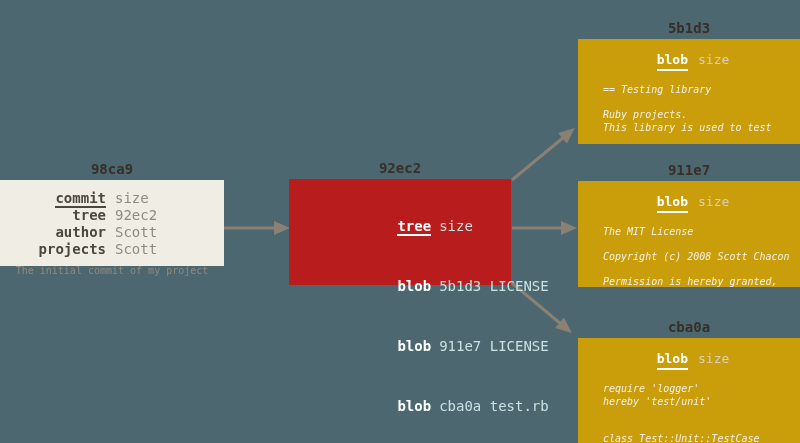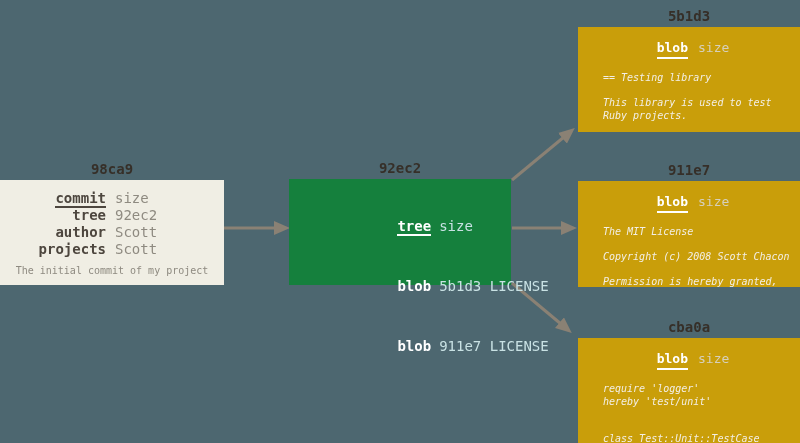--- a/index.html
+++ b/index.html
@@ -8,33 +8,33 @@
     background:#4d6770; overflow:hidden;
     font-family:"DejaVu Sans Mono","Liberation Mono",monospace;
   }
   .group{position:absolute;}
   .obj-label{
     font-size:14px; font-weight:bold; line-height:17px;
     color:#362f28; text-align:center; margin-bottom:2px;
   }
   
   .commit-box{
-    width:224px; height:105px; background:#f0eee4;
+    width:224px; height:86px; background:#f0eee4;
     padding-top:10px; box-sizing:border-box; font-size:14px;
   }
   .crow{display:flex; line-height:17px;}
   .ckey{flex:0 0 106px; text-align:right; font-weight:bold; color:#4d463e;}
   .cval{margin-left:9px; color:#8e8a80;}
   .u{border-bottom:2px solid currentColor; line-height:14px; align-self:flex-start;}
   .caption{
     margin-top:7px; text-align:center; font-size:10px; line-height:11px; color:#8e8a80;
   }
   
   .tree-box{
-    width:222px; height:106px; background:#15803d;
+    width:222px; height:106px; background:#b91c1c;
     padding:17px 0 0 41px; box-sizing:border-box; font-size:14px;
   }
   .trow{line-height:20px; white-space:pre;}
   .ttype{font-weight:bold; color:#ffffff;}
   .ttype.u{display:inline-block; border-bottom:2px solid #fff; line-height:15px;}
   .trest{color:#c9e2e4; margin-left:8px;}
   
   .blob-box{
     width:222px; background:#c99e0a; box-sizing:border-box; overflow:hidden;padding-left:8px;
   }
@@ -94,34 +94,37 @@
     <div class="tree-box">
       <div class="trow">
         <span class="ttype u">tree</span><span class="trest">size</span>
       </div>
       <div class="trow">
         <span class="ttype">blob</span><span class="trest">5b1d3 LICENSE</span>
       </div>
       <div class="trow">
         <span class="ttype">blob</span><span class="trest">911e7 LICENSE</span>
       </div>
+      <div class="trow">
+        <span class="ttype">blob</span><span class="trest">cba0a test.rb</span>
+      </div>
     </div>
   </div>
 
-  <div class="group" style="left:578px; top:8px; width:222px;">
+  <div class="group" style="left:578px; top:20px; width:222px;">
     <div class="obj-label">5b1d3</div>
     <div class="blob-box h1">
       <div class="bheader">
         <span class="btype">blob</span><span class="bsize">size</span>
       </div>
       <div class="bbody">
         <div class="bline">== Testing library</div>
         <div class="bline"></div>
+        <div class="bline">Ruby projects.</div>
         <div class="bline">This library is used to test</div>
-        <div class="bline">Ruby projects.</div>
       </div>
     </div>
   </div>
 
   <div class="group" style="left:578px; top:162px; width:222px;">
     <div class="obj-label">911e7</div>
     <div class="blob-box h2">
       <div class="bheader">
         <span class="btype">blob</span><span class="bsize">size</span>
       </div>

